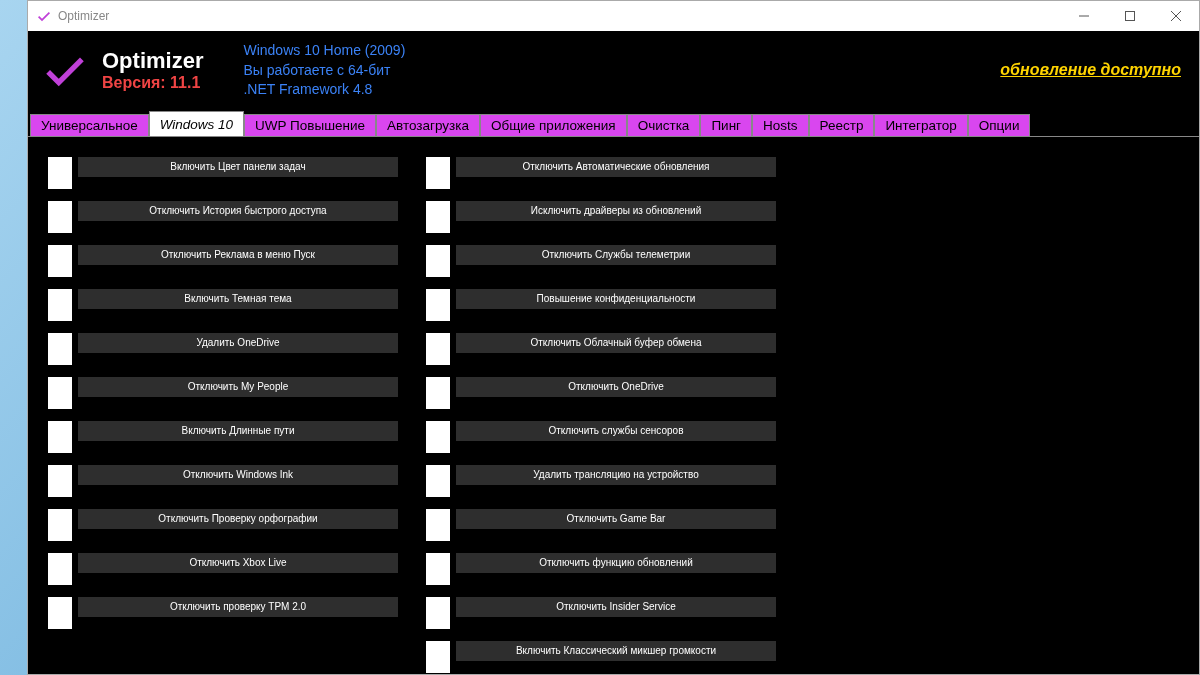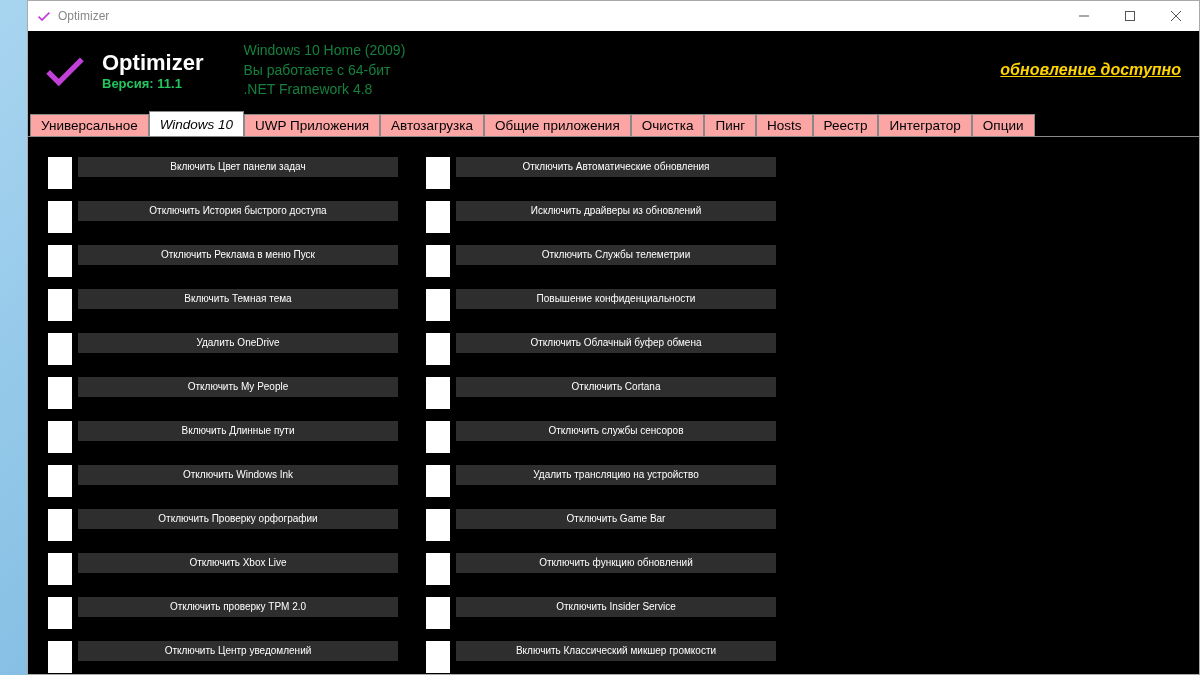--- a/index.html
+++ b/index.html
@@ -44,23 +44,23 @@
   .header {
     background: #000;
     display: flex;
     align-items: center;
     padding: 10px 18px 10px 12px;
     gap: 12px;
   }
   .logo-big { width: 50px; height: 50px; }
   .app-title-block { color: #fff; }
   .app-title { font-size: 22px; font-weight: 600; }
-  .app-version { font-size: 13px; font-weight: 600; color: #22c55e; }
+  .app-version { font-size: 16px; font-weight: 600; color: #ef4444; }
   .sysinfo {
-    color: #15803d; font-size: 14px; margin-left: 28px;
+    color: #3b82f6; font-size: 14px; margin-left: 28px;
     line-height: 1.4;
   }
   .update-link {
     margin-left: auto;
     color: #ffd400;
     font-style: italic;
     font-weight: bold;
     text-decoration: underline;
     font-size: 16px;
     text-align: center;
@@ -84,21 +84,21 @@
     position: relative;
   }
   .tab.active {
     background: #fff;
     z-index: 2;
     padding-top: 5px;
     padding-bottom: 4px;
     font-style: italic;
   }
   .tab:not(.active) {
-    background: #fca5a5;
+    background: #d946ef;
     margin-top: 2px;
   }
   .content {
     flex: 1;
     background: #000;
     border-top: 1px solid #888;
     padding: 20px 20px 10px 20px;
     overflow: hidden;
   }
   .columns {
@@ -171,21 +171,21 @@
       <div>Windows 10 Home (2009)</div>
       <div>Вы работаете с 64-бит</div>
       <div>.NET Framework 4.8</div>
     </div>
     <a class="update-link">обновление доступно</a>
   </div>
 
   <div class="tabbar" id="tabbar">
       <div class="tab">Универсальное</div>
       <div class="tab active">Windows 10</div>
-      <div class="tab">UWP Приложения</div>
+      <div class="tab">UWP Повышение</div>
       <div class="tab">Автозагрузка</div>
       <div class="tab">Общие приложения</div>
       <div class="tab">Очистка</div>
       <div class="tab">Пинг</div>
       <div class="tab">Hosts</div>
       <div class="tab">Реестр</div>
       <div class="tab">Интегратор</div>
       <div class="tab">Опции</div>
     </div>
 
@@ -229,24 +229,20 @@
             <div class="toggle-label">Отключить Проверку орфографии</div>
           </div>
           <div class="toggle-row">
             <div class="toggle-check"></div>
             <div class="toggle-label">Отключить Xbox Live</div>
           </div>
           <div class="toggle-row">
             <div class="toggle-check"></div>
             <div class="toggle-label">Отключить проверку TPM 2.0</div>
           </div>
-          <div class="toggle-row">
-            <div class="toggle-check"></div>
-            <div class="toggle-label">Отключить Центр уведомлений</div>
-          </div>
         </div>
       <div class="col" id="col2">
           <div class="toggle-row">
             <div class="toggle-check"></div>
             <div class="toggle-label">Отключить Автоматические обновления</div>
           </div>
           <div class="toggle-row">
             <div class="toggle-check"></div>
             <div class="toggle-label">Исключить драйверы из обновлений</div>
           </div>
@@ -257,21 +253,21 @@
           <div class="toggle-row">
             <div class="toggle-check"></div>
             <div class="toggle-label">Повышение конфиденциальности</div>
           </div>
           <div class="toggle-row">
             <div class="toggle-check"></div>
             <div class="toggle-label">Отключить Облачный буфер обмена</div>
           </div>
           <div class="toggle-row">
             <div class="toggle-check"></div>
-            <div class="toggle-label">Отключить Cortana</div>
+            <div class="toggle-label">Отключить OneDrive</div>
           </div>
           <div class="toggle-row">
             <div class="toggle-check"></div>
             <div class="toggle-label">Отключить службы сенсоров</div>
           </div>
           <div class="toggle-row">
             <div class="toggle-check"></div>
             <div class="toggle-label">Удалить трансляцию на устройство</div>
           </div>
           <div class="toggle-row">

